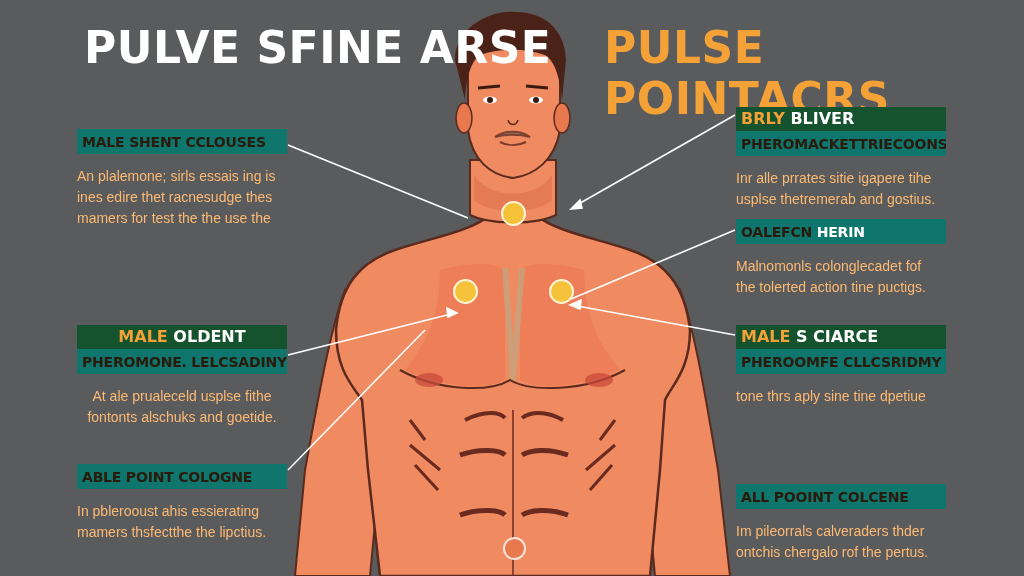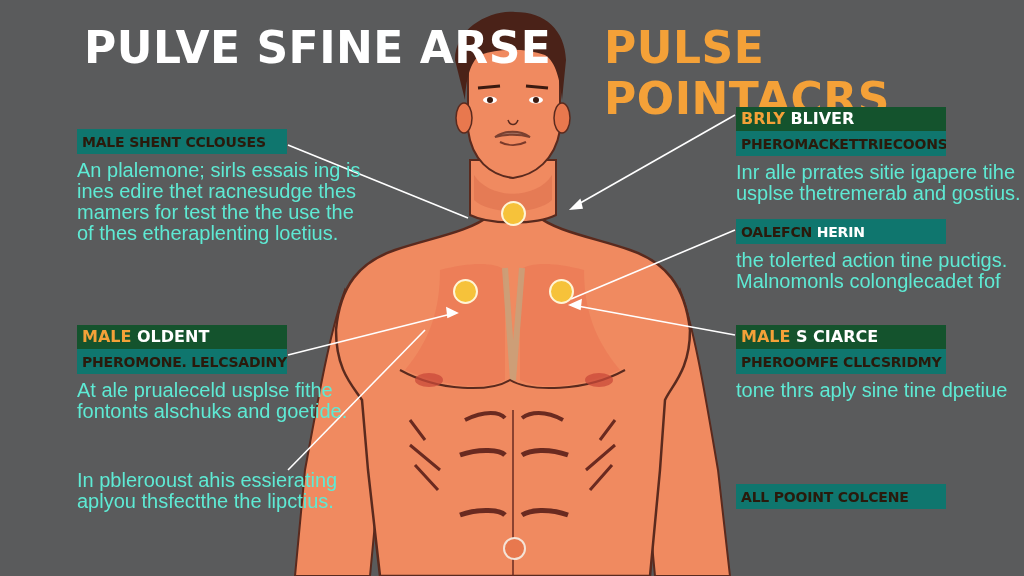--- a/index.html
+++ b/index.html
@@ -6,21 +6,21 @@
   body { width:1024px; height:576px; background:#5a5b5c; position:relative; overflow:hidden; font-family:"Liberation Sans", sans-serif; }
   .title { position:absolute; top:22px; font-weight:bold; font-size:44px; letter-spacing:0.5px; font-family:"DejaVu Sans", sans-serif; }
   .title-left { left:84px; color:#ffffff; }
   .title-right { left:604px; color:#f4a138; }
   .figure { position:absolute; left:0; top:0; width:1024px; height:576px; }
   .panel { position:absolute; width:210px; }
   .bar { background:#0f766e; color:#2a1a0c; font-weight:bold; font-size:14px; padding:5px 5px 4px 5px; height:16px; line-height:16px; white-space:nowrap; overflow:hidden; font-family:"DejaVu Sans", sans-serif; letter-spacing:-0.2px; }
   .bar-head { background:#14532d; font-weight:bold; font-size:16px; height:22px; line-height:22px; padding:1px 5px; white-space:nowrap; font-family:"DejaVu Sans", sans-serif; }
   .bar-head .a { color:#f4a138; }
   .bar-head .b { color:#ffffff; }
-  .desc { color:#5eead4; font-size:20px; line-height:21px; margin-top:6px; white-space:nowrap; }
+  .desc { color:#fdba74; font-size:14px; line-height:21px; margin-top:12px; white-space:nowrap; }
 </style>
 </head>
 <body>
 
 <svg class="figure" viewBox="0 0 1024 576" width="1024" height="576">
 
   <path d="M345 290 C330 330 318 400 305 470 L295 576 L370 576 L380 470 L395 380 Z" fill="#f08a60" stroke="#5a2a1e" stroke-width="2"></path>
   <path d="M680 290 C695 330 706 400 718 470 L730 576 L655 576 L645 470 L630 380 Z" fill="#f08a60" stroke="#5a2a1e" stroke-width="2"></path>
 
   <path d="M395 250 C430 238 470 232 490 215 L536 215 C556 232 596 238 630 250 C665 262 685 285 690 330 C690 370 672 385 665 400 L660 470 L650 576 L380 576 L368 470 L362 400 C352 385 336 370 336 330 C340 285 360 262 395 250 Z" fill="#f08a60" stroke="#5a2a1e" stroke-width="2.5"></path>
@@ -82,60 +82,64 @@
 
 <div class="title title-left">PULVE SFINE ARSE</div>
 <div class="title title-right">PULSE POINTACRS</div>
 
 <div class="panel" style="left:77px;top:129px;">
   <div class="bar">MALE SHENT CCLOUSES</div>
   <div class="desc">
     <div>An plalemone; sirls essais ing is</div>
     <div>ines edire thet racnesudge thes</div>
     <div>mamers for test the the use the</div>
-    <div>of thes etheraplenting loetius.</div>
   </div>
 </div>
 
-<div class="panel" style="left:77px;top:325px;">
+<div class="panel" style="left:77px;top:325px;text-align:center;">
   <div class="bar-head"><span class="a">MALE</span><span class="b"> OLDENT</span></div>
   <div class="bar">PHEROMONE. LELCSADINY</div>
   <div class="desc">
     <div>At ale prualeceld usplse fithe</div>
     <div>fontonts alschuks and goetide.</div>
   </div>
 </div>
 
 <div class="panel" style="left:77px;top:464px;">
+  <div class="bar">ABLE POINT COLOGNE</div>
   <div class="desc">
     <div>In pblerooust ahis essierating</div>
-    <div>aplyou thsfectthe the lipctius.</div>
+    <div>mamers thsfectthe the lipctius.</div>
   </div>
 </div>
 
 <div class="panel" style="left:736px;top:107px;">
   <div class="bar-head"><span class="a">BRLY</span><span class="b"> BLIVER</span></div>
   <div class="bar">PHEROMACKETTRIECOONS</div>
   <div class="desc">
     <div>Inr alle prrates sitie igapere tihe</div>
     <div>usplse thetremerab and gostius.</div>
   </div>
 </div>
 
 <div class="panel" style="left:736px;top:219px;">
   <div class="bar"><span>OALEFCN</span><span style="color:#ffffff;"> HERIN</span></div>
   <div class="desc">
+    <div>Malnomonls colonglecadet fof</div>
     <div>the tolerted action tine puctigs.</div>
-    <div>Malnomonls colonglecadet fof</div>
   </div>
 </div>
 
 <div class="panel" style="left:736px;top:325px;">
   <div class="bar-head"><span class="a">MALE</span><span class="b"> S CIARCE</span></div>
   <div class="bar">PHEROOMFE CLLCSRIDMY</div>
   <div class="desc">
     <div>tone thrs aply sine tine dpetiue</div>
   </div>
 </div>
 
 <div class="panel" style="left:736px;top:484px;">
   <div class="bar">ALL POOINT COLCENE</div>
+  <div class="desc">
+    <div>Im pileorrals calveraders thder</div>
+    <div>ontchis chergalo rof the pertus.</div>
+  </div>
 </div>
 
 </body></html>

